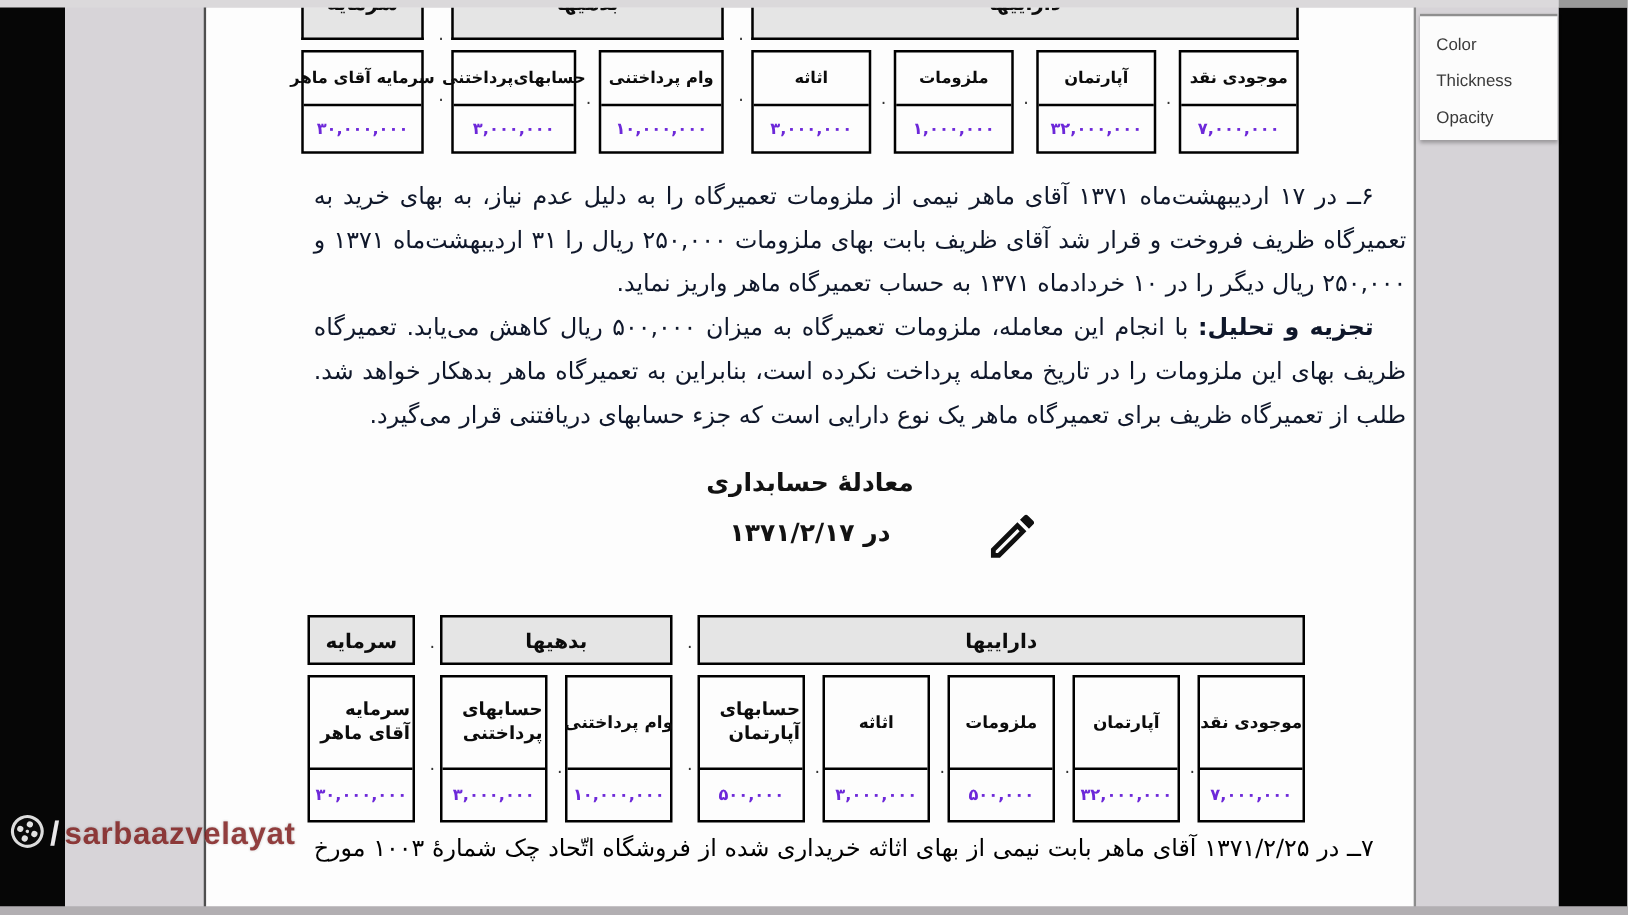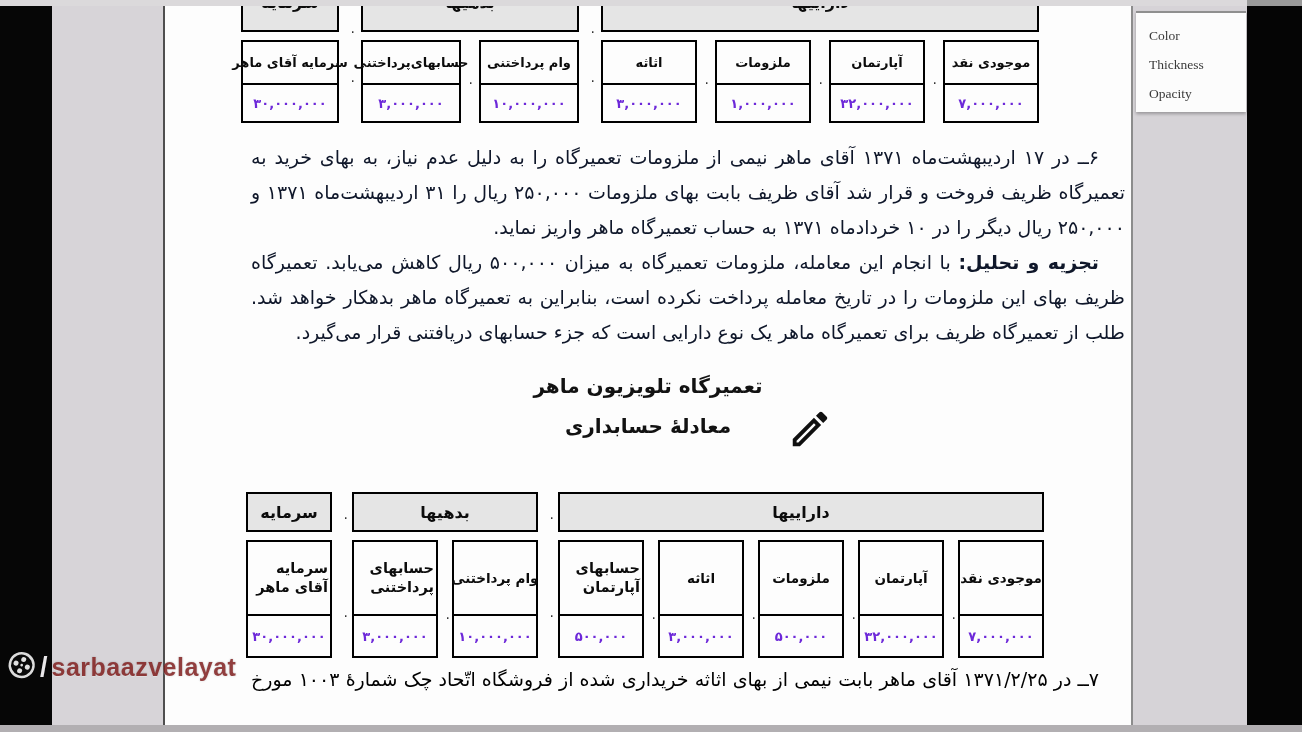--- a/index.html
+++ b/index.html
@@ -15,21 +15,21 @@
   .vline-right{position:absolute;left:1131px;top:0;width:2px;height:732px;background:#8c8c8c;}
   .col-gray-right{position:absolute;left:1133px;top:0;width:114px;height:732px;background:#d6d3d7;}
   .col-black-right{position:absolute;left:1247px;top:0;width:55px;height:732px;background:#050505;}
   .strip-top{position:absolute;left:0;top:0;width:1302px;height:6px;background:#dbd9db;z-index:7;}
   .strip-top-right{position:absolute;left:1247px;top:0;width:55px;height:6px;background:#9a9a9a;z-index:8;}
   .strip-bottom{position:absolute;left:0;top:725px;width:1302px;height:7px;background:#b2afb2;z-index:7;}
 
   
   .panel{position:absolute;left:1136px;top:11px;width:110px;height:99px;background:#fcfcfc;
          border-top:2px solid #8f8f8f;box-shadow:0 2px 3px rgba(0,0,0,.28);z-index:9;}
-  .panel-item{height:29px;line-height:29px;padding-left:13px;font-family:Liberation Serif, serif;
+  .panel-item{height:29px;line-height:29px;padding-left:13px;font-family:Liberation Sans, sans-serif;
               font-size:13.5px;color:#3a3a3a;cursor:default;}
   .panel-item:first-child{margin-top:8px;}
 
   
   .text-block{position:absolute;top:134px;right:6px;width:874px;color:#0f172a;}
   .para{margin:0;font-size:19px;line-height:35px;text-align:justify;}
   .indent{text-indent:26px;}
   .lead{font-weight:bold;}
   .titles{position:absolute;top:360px;left:0;right:0;text-align:center;z-index:2;}
   .title-line{font-size:20px;font-weight:bold;line-height:40px;color:#121212;}
@@ -138,22 +138,22 @@
         </div>
       </div>
     </div>
 
     <div class="text-block">
       <p class="para indent">۶ــ در ۱۷ اردیبهشت‌ماه ۱۳۷۱ آقای ماهر نیمی از ملزومات تعمیرگاه را به دلیل عدم نیاز، به بهای خرید به تعمیرگاه ظریف فروخت و قرار شد آقای ظریف بابت بهای ملزومات ۲۵۰,۰۰۰ ریال را ۳۱ اردیبهشت‌ماه ۱۳۷۱ و ۲۵۰,۰۰۰ ریال دیگر را در ۱۰ خردادماه ۱۳۷۱ به حساب تعمیرگاه ماهر واریز نماید.</p>
       <p class="para indent"><span class="lead">تجزیه و تحلیل:</span><span> با انجام این معامله، ملزومات تعمیرگاه به میزان ۵۰۰,۰۰۰ ریال کاهش می‌یابد. تعمیرگاه ظریف بهای این ملزومات را در تاریخ معامله پرداخت نکرده است، بنابراین به تعمیرگاه ماهر بدهکار خواهد شد. طلب از تعمیرگاه ظریف برای تعمیرگاه ماهر یک نوع دارایی است که جزء حسابهای دریافتنی قرار می‌گیرد.</span></p>
     </div>
 
     <div class="titles">
-      <div class="title-line">تعمیرگاه تلویزیون ماهر</div>
       <div class="title-line">معادلۀ حسابداری</div>
+      <div class="title-line">در ۱۳۷۱/۲/۱۷</div>
     </div>
 
     <span class="pencil">
       <svg width="46" height="46" viewBox="0 0 24 24">
         <path fill="#101010" d="M14.06 9.02l.92.92L5.92 19H5v-.92l9.06-9.06M17.66 3c-.25 0-.51.1-.7.29l-1.83 1.83 3.75 3.75 1.83-1.83c.39-.39.39-1.02 0-1.41l-2.34-2.34c-.2-.2-.45-.29-.71-.29zm-3.6 3.19L3 17.25V21h3.75L17.81 9.94l-3.75-3.75z"></path>
       </svg>
     </span>
 
     <div class="tbl tbl-main">
       <div class="group">

